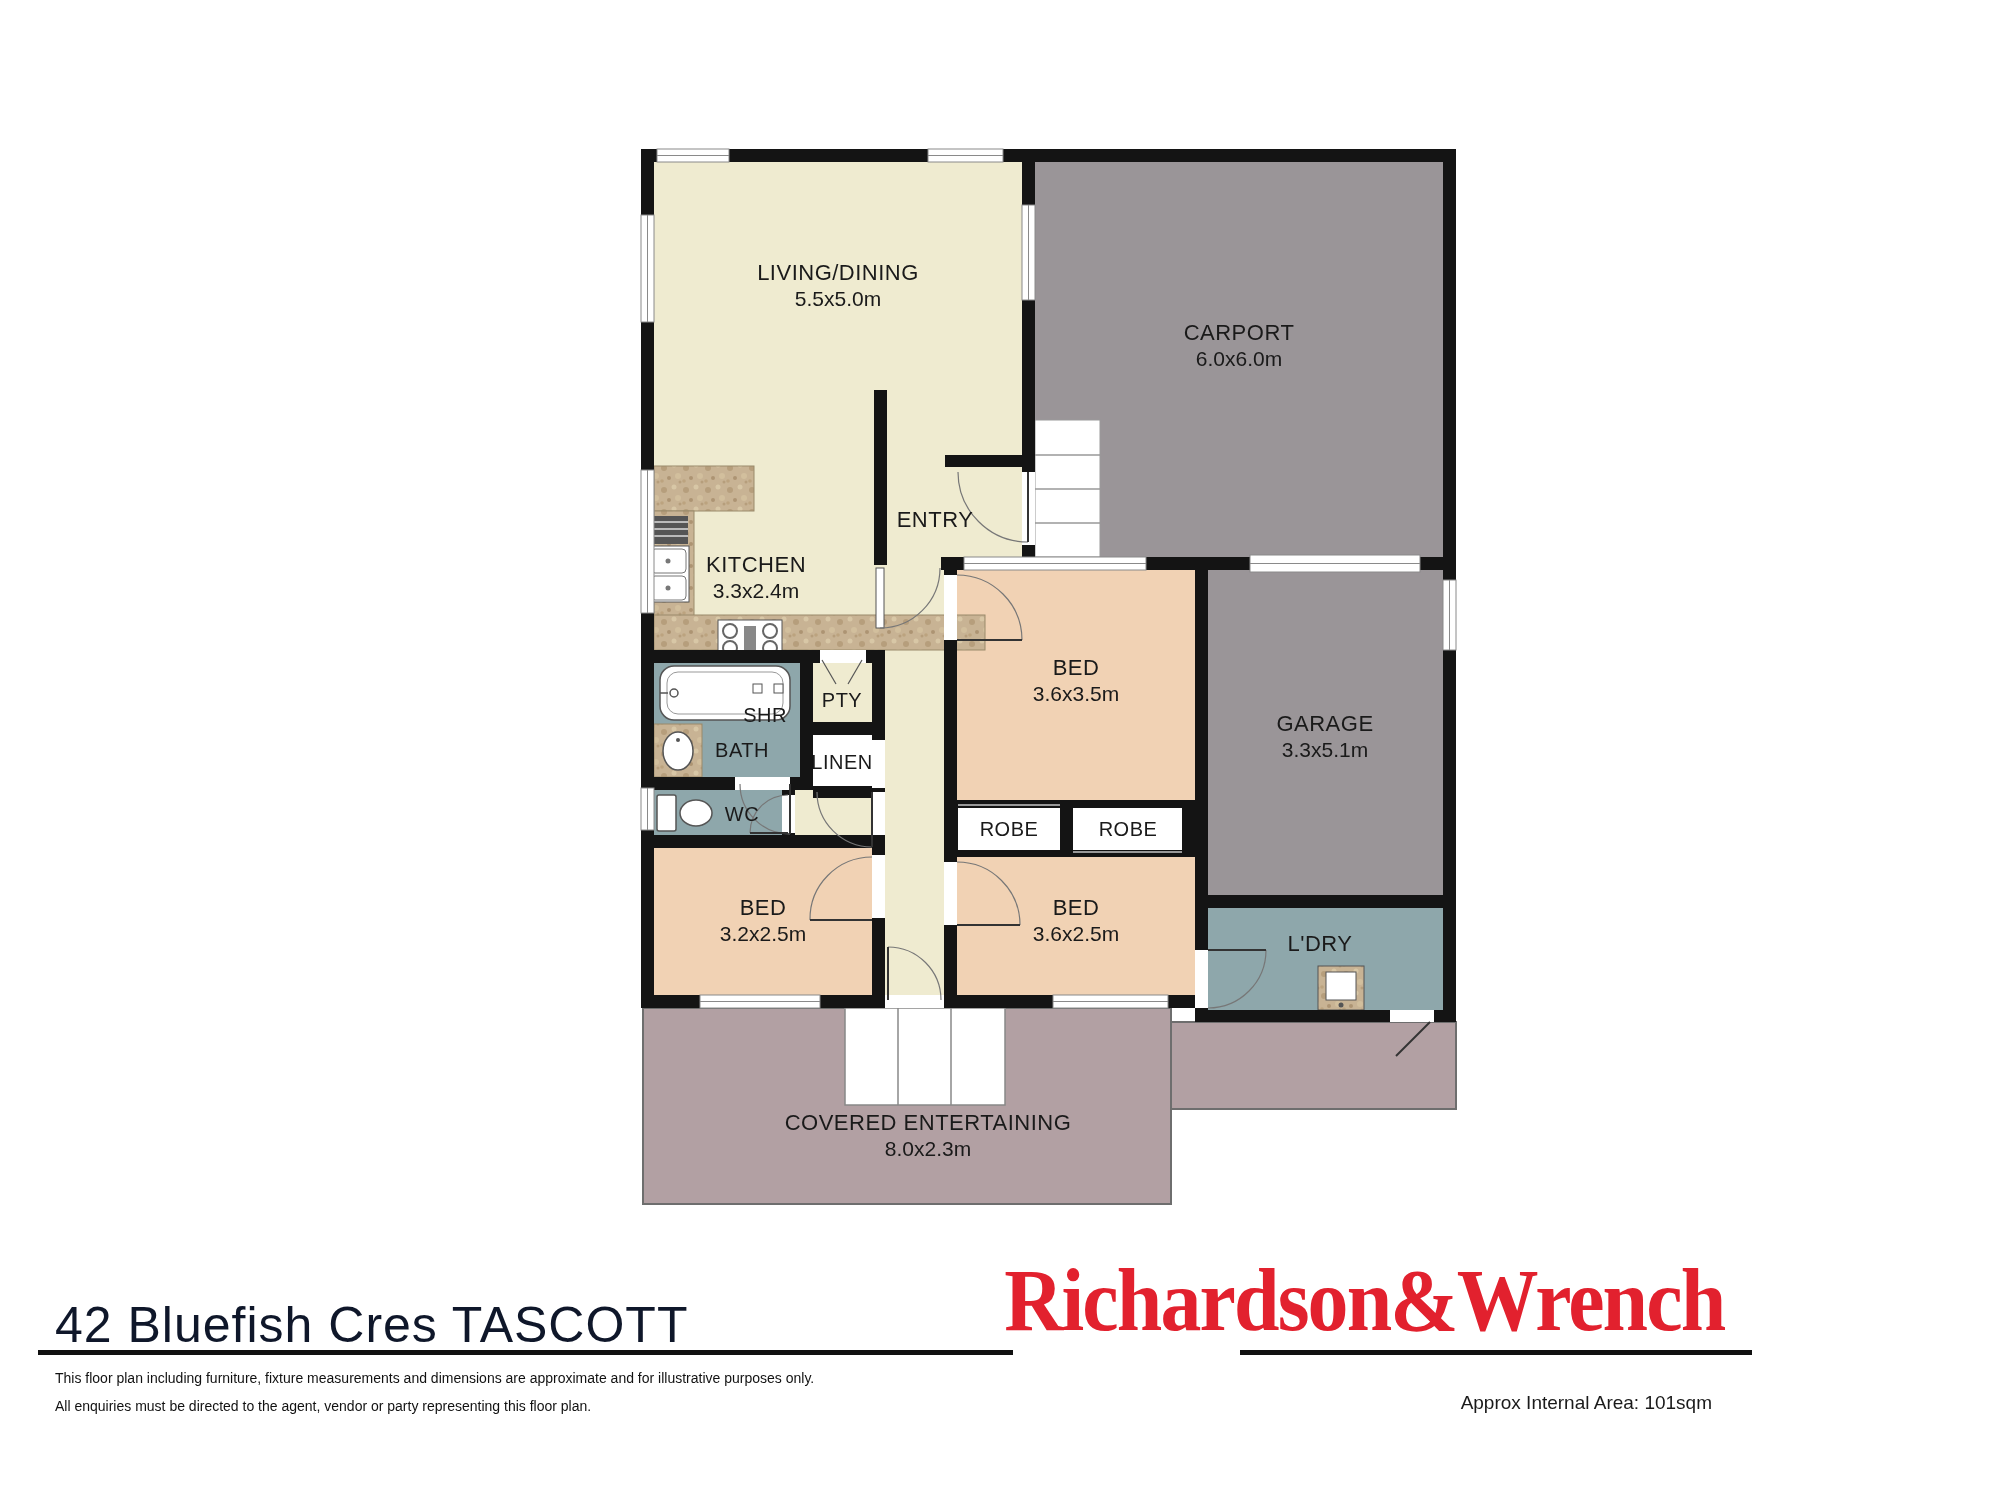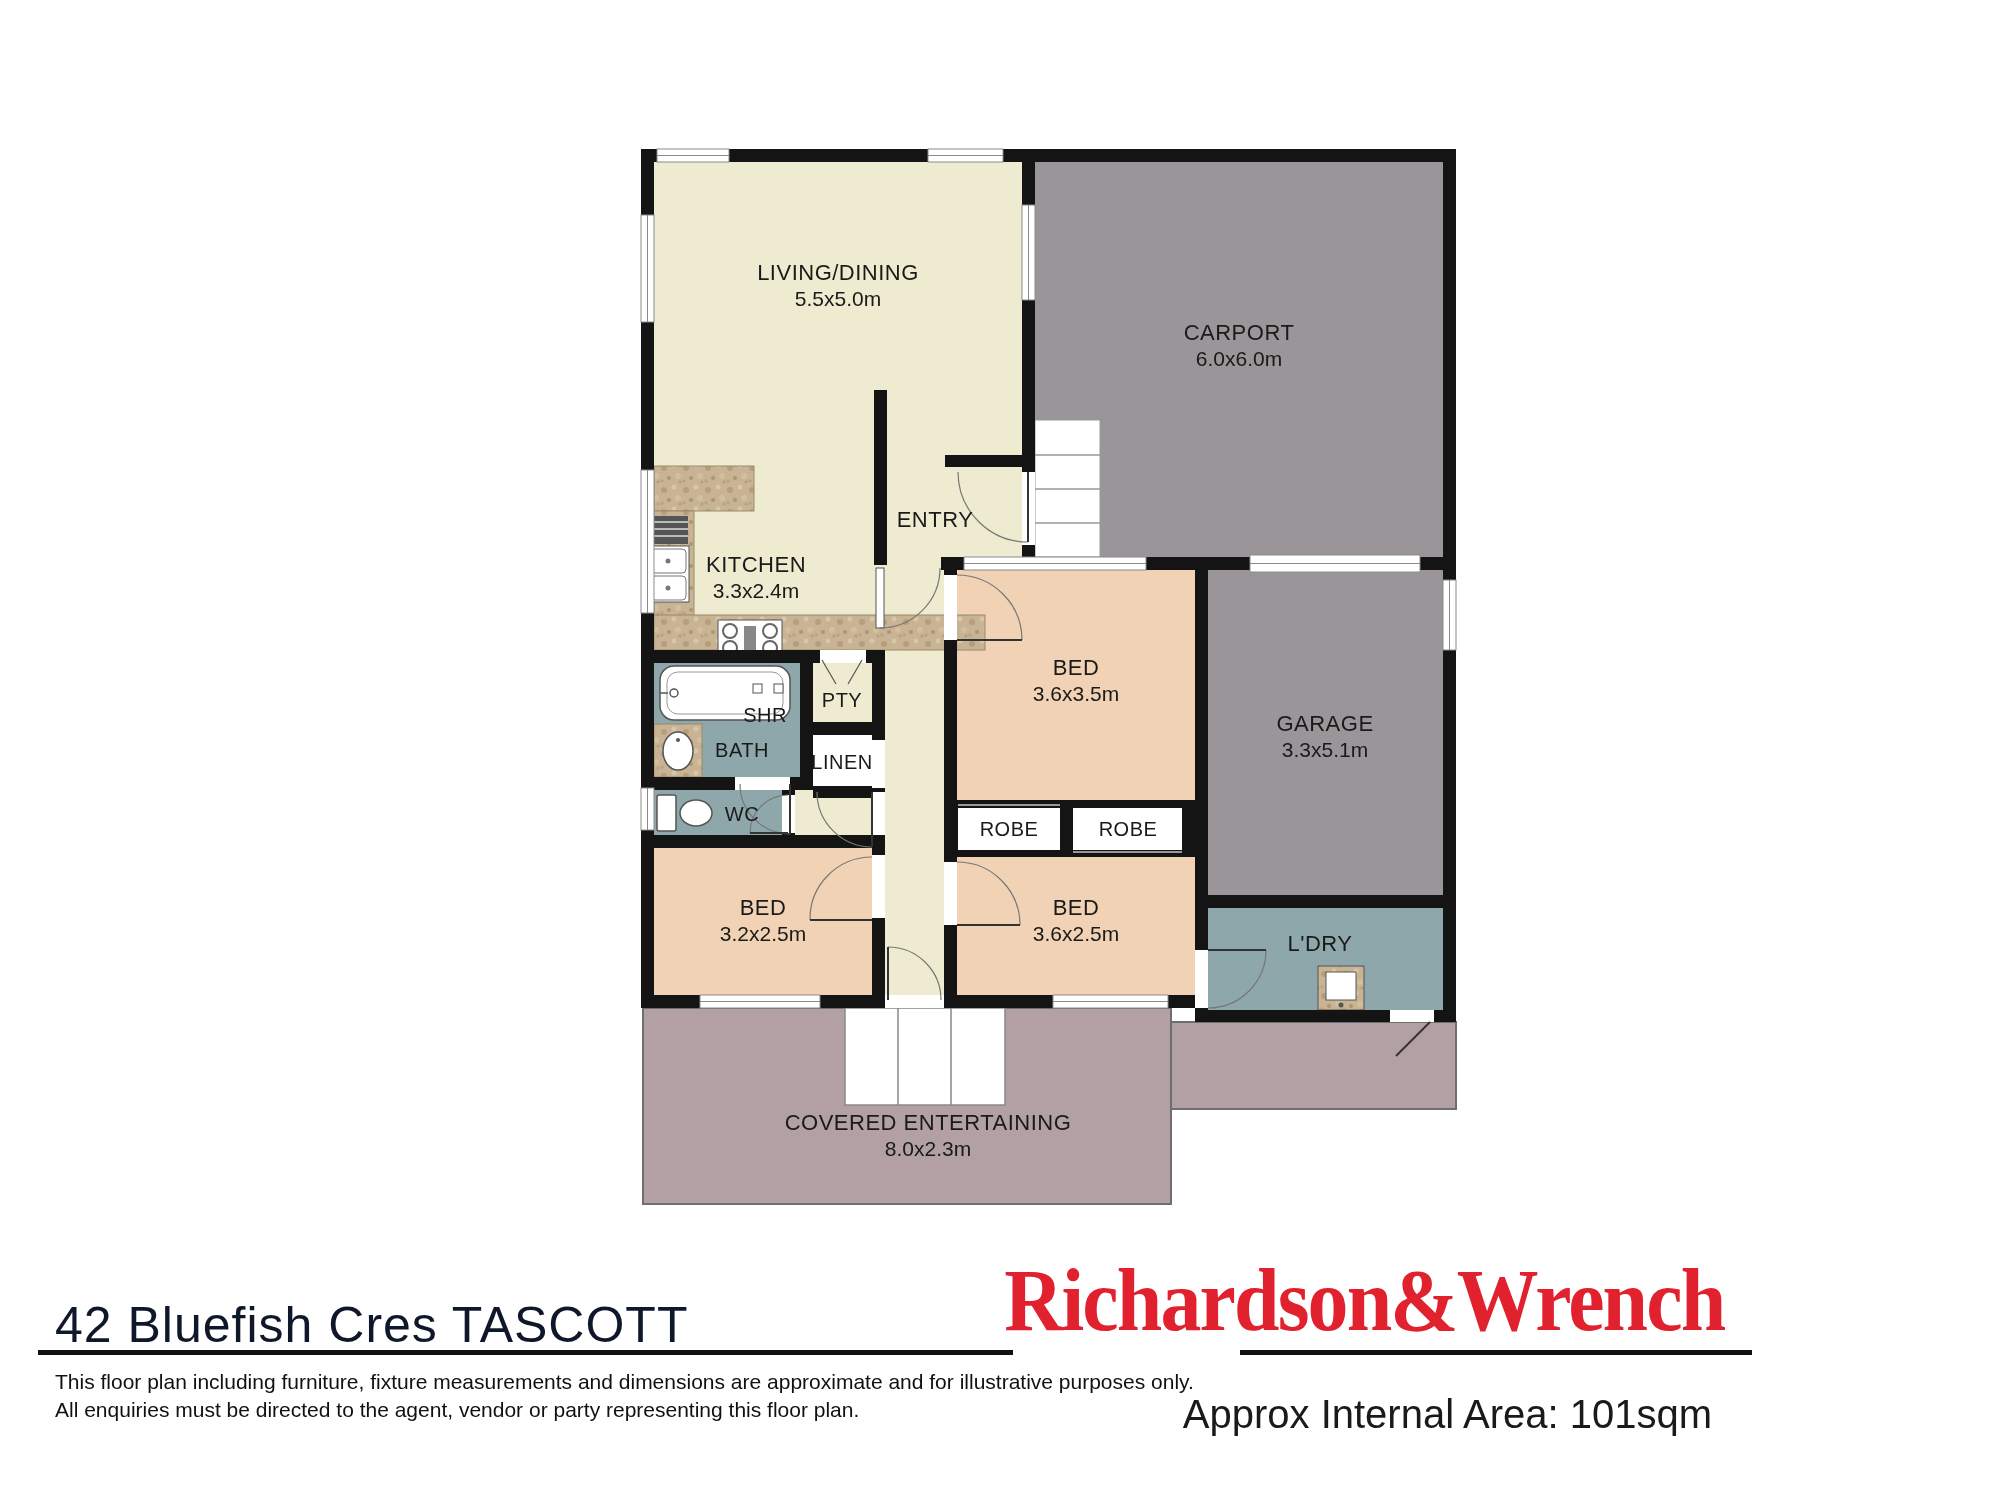--- a/index.html
+++ b/index.html
@@ -6,27 +6,27 @@
   #canvas{position:relative;width:1752px;height:1500px;background:#fff;overflow:hidden;
           font-family:"Liberation Sans",sans-serif;}
   #plan-svg{position:absolute;left:0;top:0;}
   .room-label{font-family:"Liberation Sans",sans-serif;fill:#1a1a1a;font-size:22px;letter-spacing:.5px;}
   .dim-label{font-family:"Liberation Sans",sans-serif;fill:#1a1a1a;font-size:21px;}
   .small-label{font-family:"Liberation Sans",sans-serif;fill:#1a1a1a;font-size:20px;letter-spacing:.5px;}
   .footer-address{position:absolute;left:55px;top:1296px;font-size:50px;color:#0f172a;letter-spacing:1px;}
   .rule{position:absolute;height:5px;background:#111;}
   .rule-left{left:38px;top:1350px;width:975px;}
   .rule-right{left:1240px;top:1350px;width:734px;}
-  .disclaimer{position:absolute;left:55px;font-size:21px;color:#111;}
+  .disclaimer{position:absolute;left:55px;font-size:14px;color:#111;}
   .disclaimer.l1{top:1370px;}
   .disclaimer.l2{top:1398px;}
   .brand{position:absolute;right:28px;top:1250px;font-family:"Liberation Serif",serif;
          font-weight:700;font-size:88px;color:#E2212E;white-space:nowrap;
          transform:scaleX(.93);transform-origin:100% 50%;letter-spacing:-2px;}
-  .area-note{position:absolute;right:40px;top:1392px;font-size:40px;color:#1a1a1a;}
+  .area-note{position:absolute;right:40px;top:1392px;font-size:19px;color:#1a1a1a;}
 </style>
 </head>
 <body>
 
 <div id="canvas">
 
 <svg id="plan-svg" width="2000" height="1500" viewBox="0 0 2000 1500">
   <defs>
     <pattern id="granite" width="22" height="22" patternUnits="userSpaceOnUse">
       <rect width="22" height="22" fill="#C8B394"></rect>

